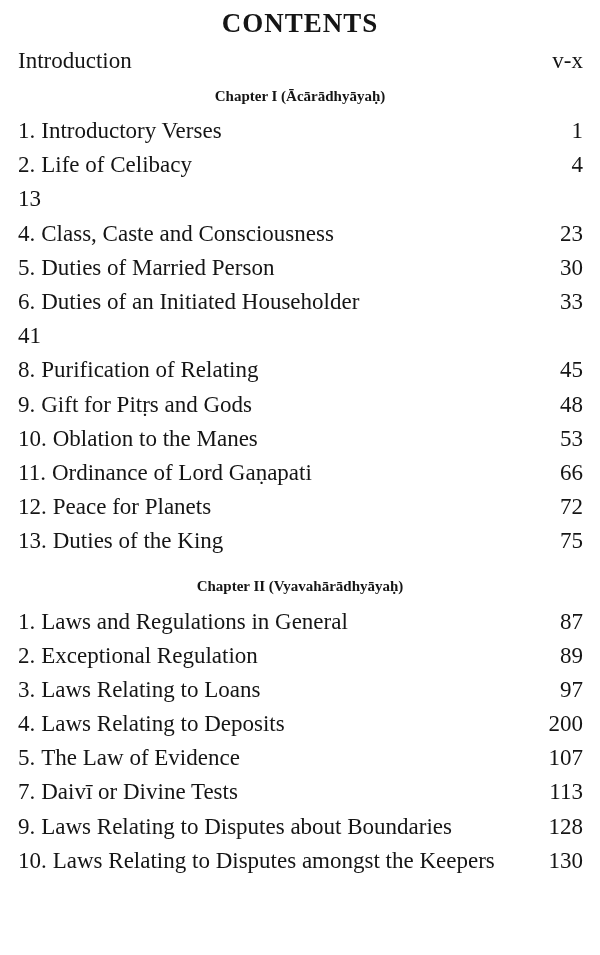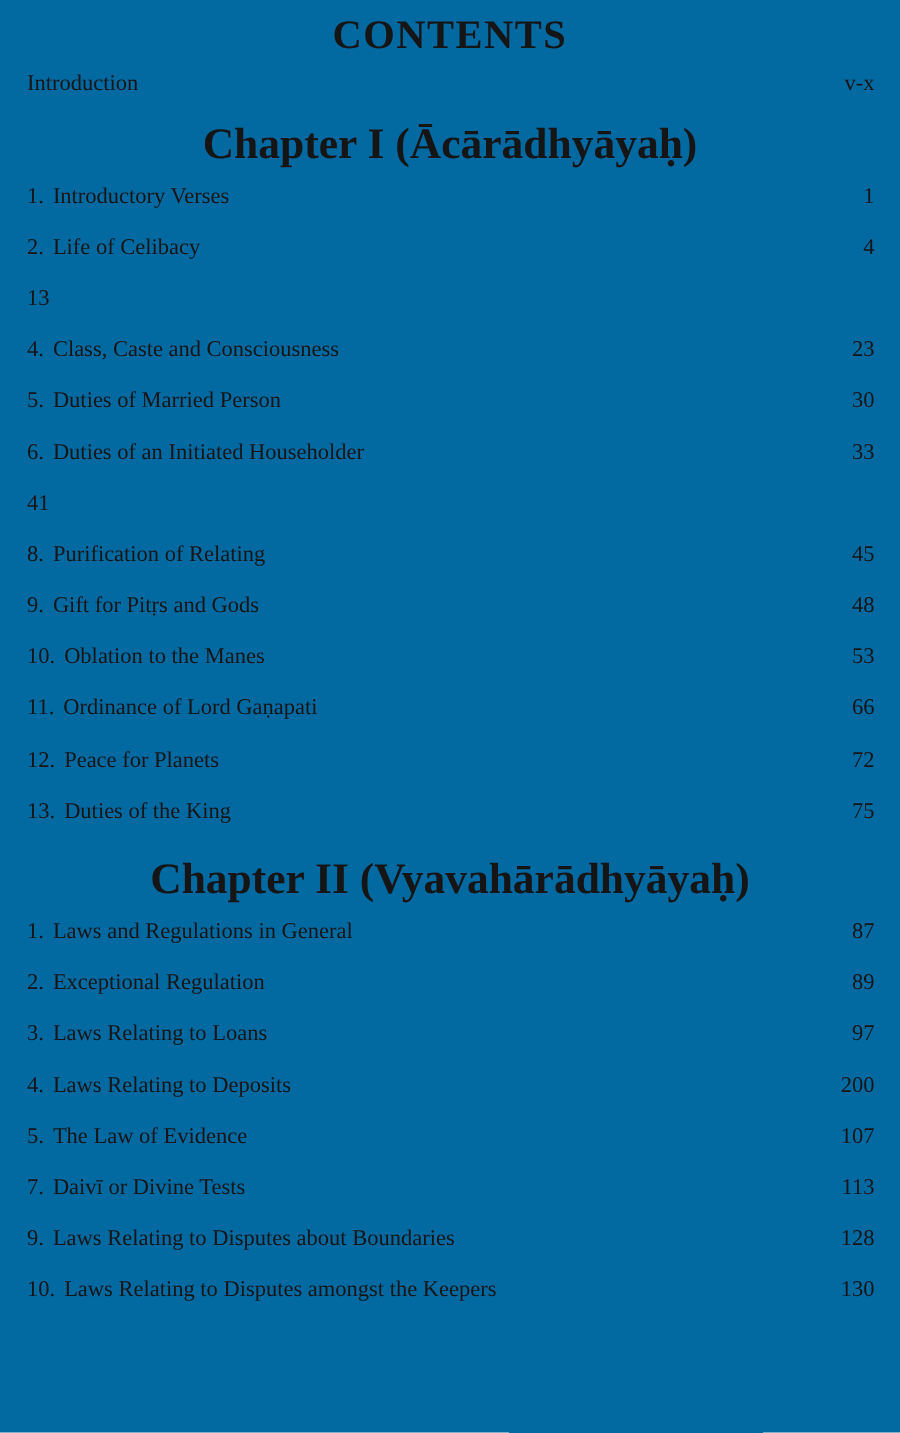--- a/index.html
+++ b/index.html
@@ -5,50 +5,50 @@
   html, body {
     margin: 0;
     padding: 0;
     background: #e8e8e6;
   }
   .page {
     position: relative;
     width: 600px;
     height: 955px;
     margin: 0 auto;
-    background: #0369a1;
+    background: #ffffff;
     color: #151515;
     font-family: "Liberation Serif", "DejaVu Serif", serif;
     overflow: hidden;
     box-sizing: border-box;
   }
   .doc-title {
     margin: 0;
     padding-top: 7px;
     text-align: center;
     font-size: 27px;
     line-height: 32px;
     font-weight: bold;
     letter-spacing: 1px;
   }
   .toc-row {
     display: flex;
     justify-content: space-between;
     align-items: baseline;
     padding: 0 17px 0 18px;
-    font-size: 15px;
+    font-size: 23px;
   }
   .intro-row {
     margin-top: 9px;
     height: 26px;
   }
   .chapter-heading {
     margin: 0;
     text-align: center;
-    font-size: 29px;
+    font-size: 15px;
     line-height: 30px;
     font-weight: bold;
   }
   .chapter-heading.first {
     margin-top: 7px;
   }
   .chapter-heading.second {
     margin-top: 13px;
   }
   .toc-list {

